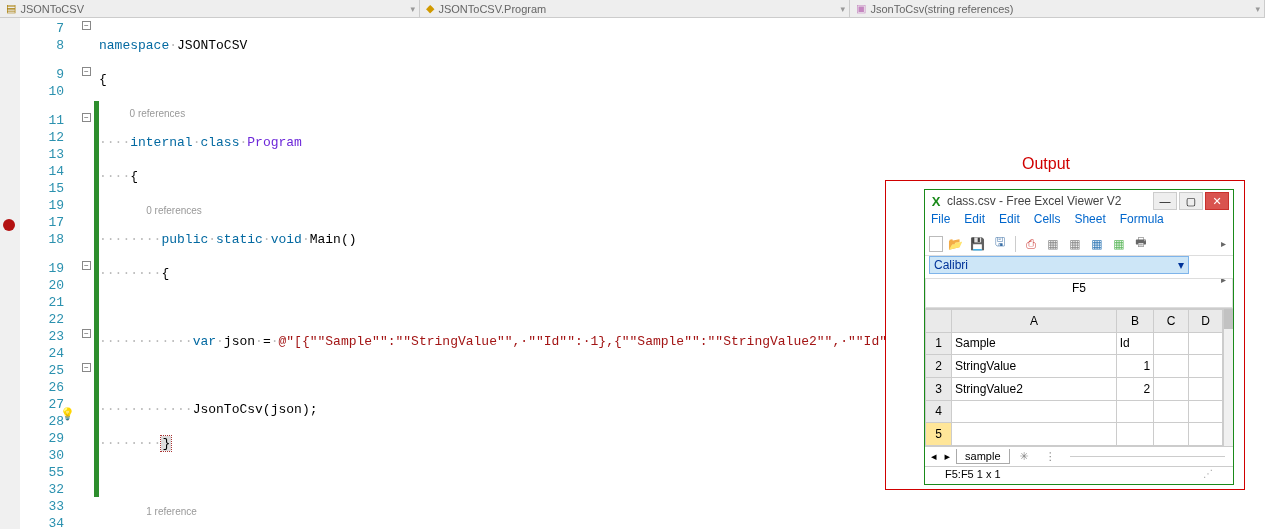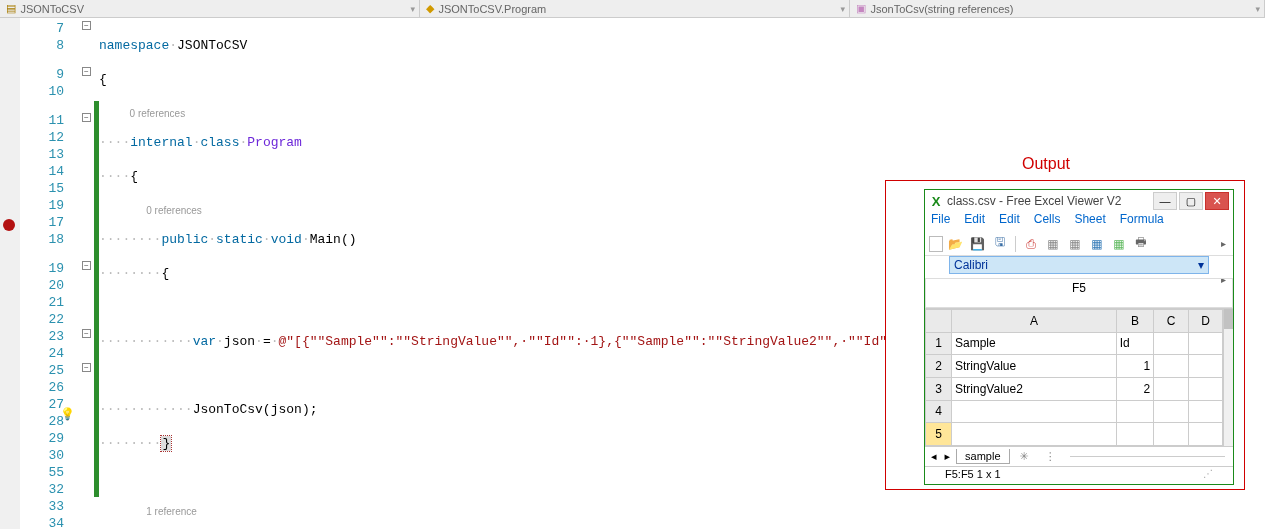--- a/index.html
+++ b/index.html
@@ -186,21 +186,21 @@
     display: flex;
     align-items: center;
     justify-content: center;
     cursor: pointer;
   }
   .tb-sep { width: 1px; height: 16px; background: #ccc; margin: 0 2px; }
   .tb-more { margin-left: auto; font-size: 10px; color: #666; padding: 0 3px; cursor: pointer; }
   .ex-fontrow {
     height: 22px;
     display: flex;
-    align-items: center;
+    align-items: flex-start;
     padding: 0 4px;
     flex-direction: column;
   }
   .ex-font-sel {
     border: 1px solid #7eb4ea;
     background: #cde6f7;
     color: #003399;
     padding: 1px 4px;
     width: 260px;
     display: flex;

